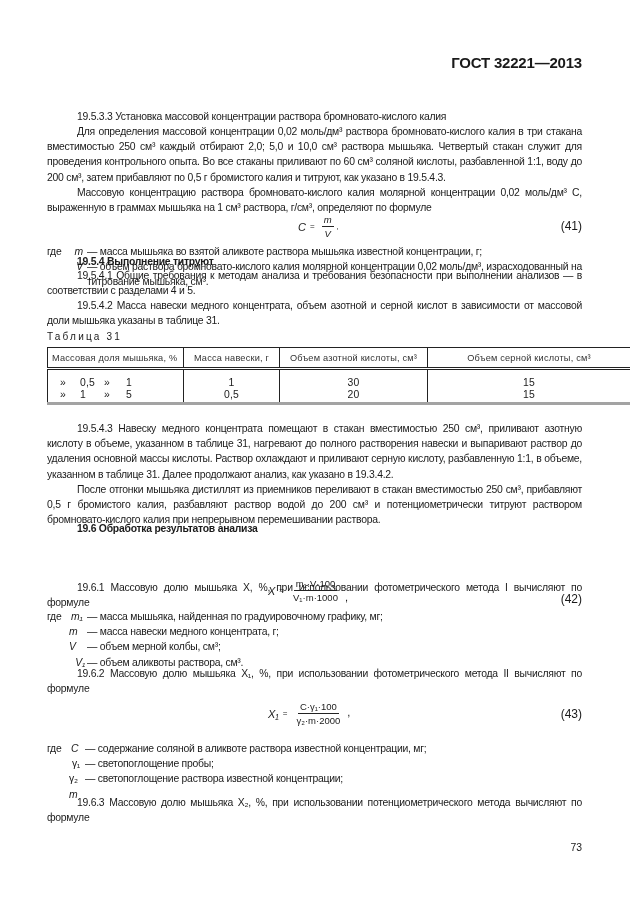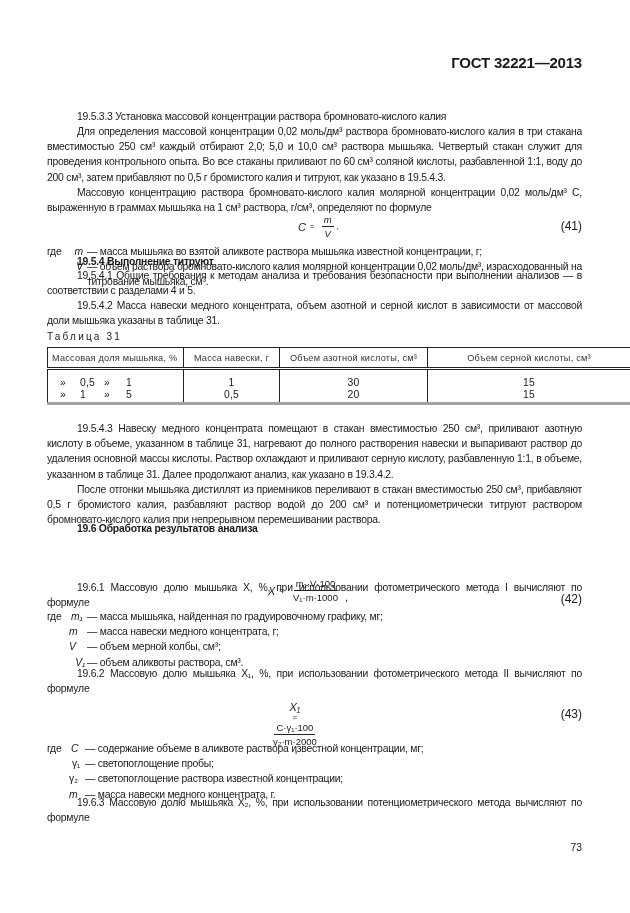--- a/index.html
+++ b/index.html
@@ -140,49 +140,48 @@
   </div>
   <div class="wrow">
     <span style="width:22px;"></span>
     <span class="wsym it" style="width:16px; text-align:right;">V₁</span>
     <span style="padding-left:2px;">— объем аликвоты раствора, см³.</span>
   </div>
 </div>
 
 <div class="abs p ind" style="top:666px;">19.6.2 Массовую долю мышьяка X₁, %, при использовании фотометрического метода II вычисляют по формуле</div>
 
-<div class="abs formula" style="left:268px; top:701px;flex-direction:column;">
+<div class="abs formula" style="left:268px; top:701px;">
   <span class="it">X₁</span>
   <span style="margin:0 4px; font-size:8px;">=</span>
   <span class="frac">
     <span class="num">C·γ₁·100</span>
     <span class="den">γ₂·m·2000</span>
   </span>
   <span style="margin-left:2px; margin-top:-4px;">,</span>
 </div>
 <div class="abs eqno" style="top:707px;">(43)</div>
 
 <div class="abs where" style="top:741px;">
   <div class="wrow">
     <span style="width:24px;">где</span>
     <span class="wsym it" style="width:12px; text-align:left;">C</span>
-    <span style="padding-left:2px;">— содержание объеме в аликвоте раствора известной концентрации, мг;</span>
+    <span style="padding-left:2px;">— содержание соляной в аликвоте раствора известной концентрации, мг;</span>
   </div>
   <div class="wrow">
     <span style="width:22px;"></span>
     <span class="wsym" style="width:14px; text-align:center;">γ₁</span>
     <span style="padding-left:2px;">— светопоглощение пробы;</span>
   </div>
   <div class="wrow">
     <span style="width:22px;"></span>
     <span class="wsym" style="width:14px; text-align:left;">γ₂</span>
     <span style="padding-left:2px;">— светопоглощение раствора известной концентрации;</span>
   </div>
   <div class="wrow">
     <span style="width:22px;"></span>
     <span class="wsym it" style="width:14px; text-align:left;">m</span>
-    <span style="padding-left:2px;">— масса навески медного концентрата, г.</span>
   </div>
 </div>
 
 <div class="abs p ind" style="top:795px;">19.6.3 Массовую долю мышьяка X₂, %, при использовании потенциометрического метода вычисляют по формуле</div>
 
 <div class="abs pageno">73</div>
 
 </body></html>

